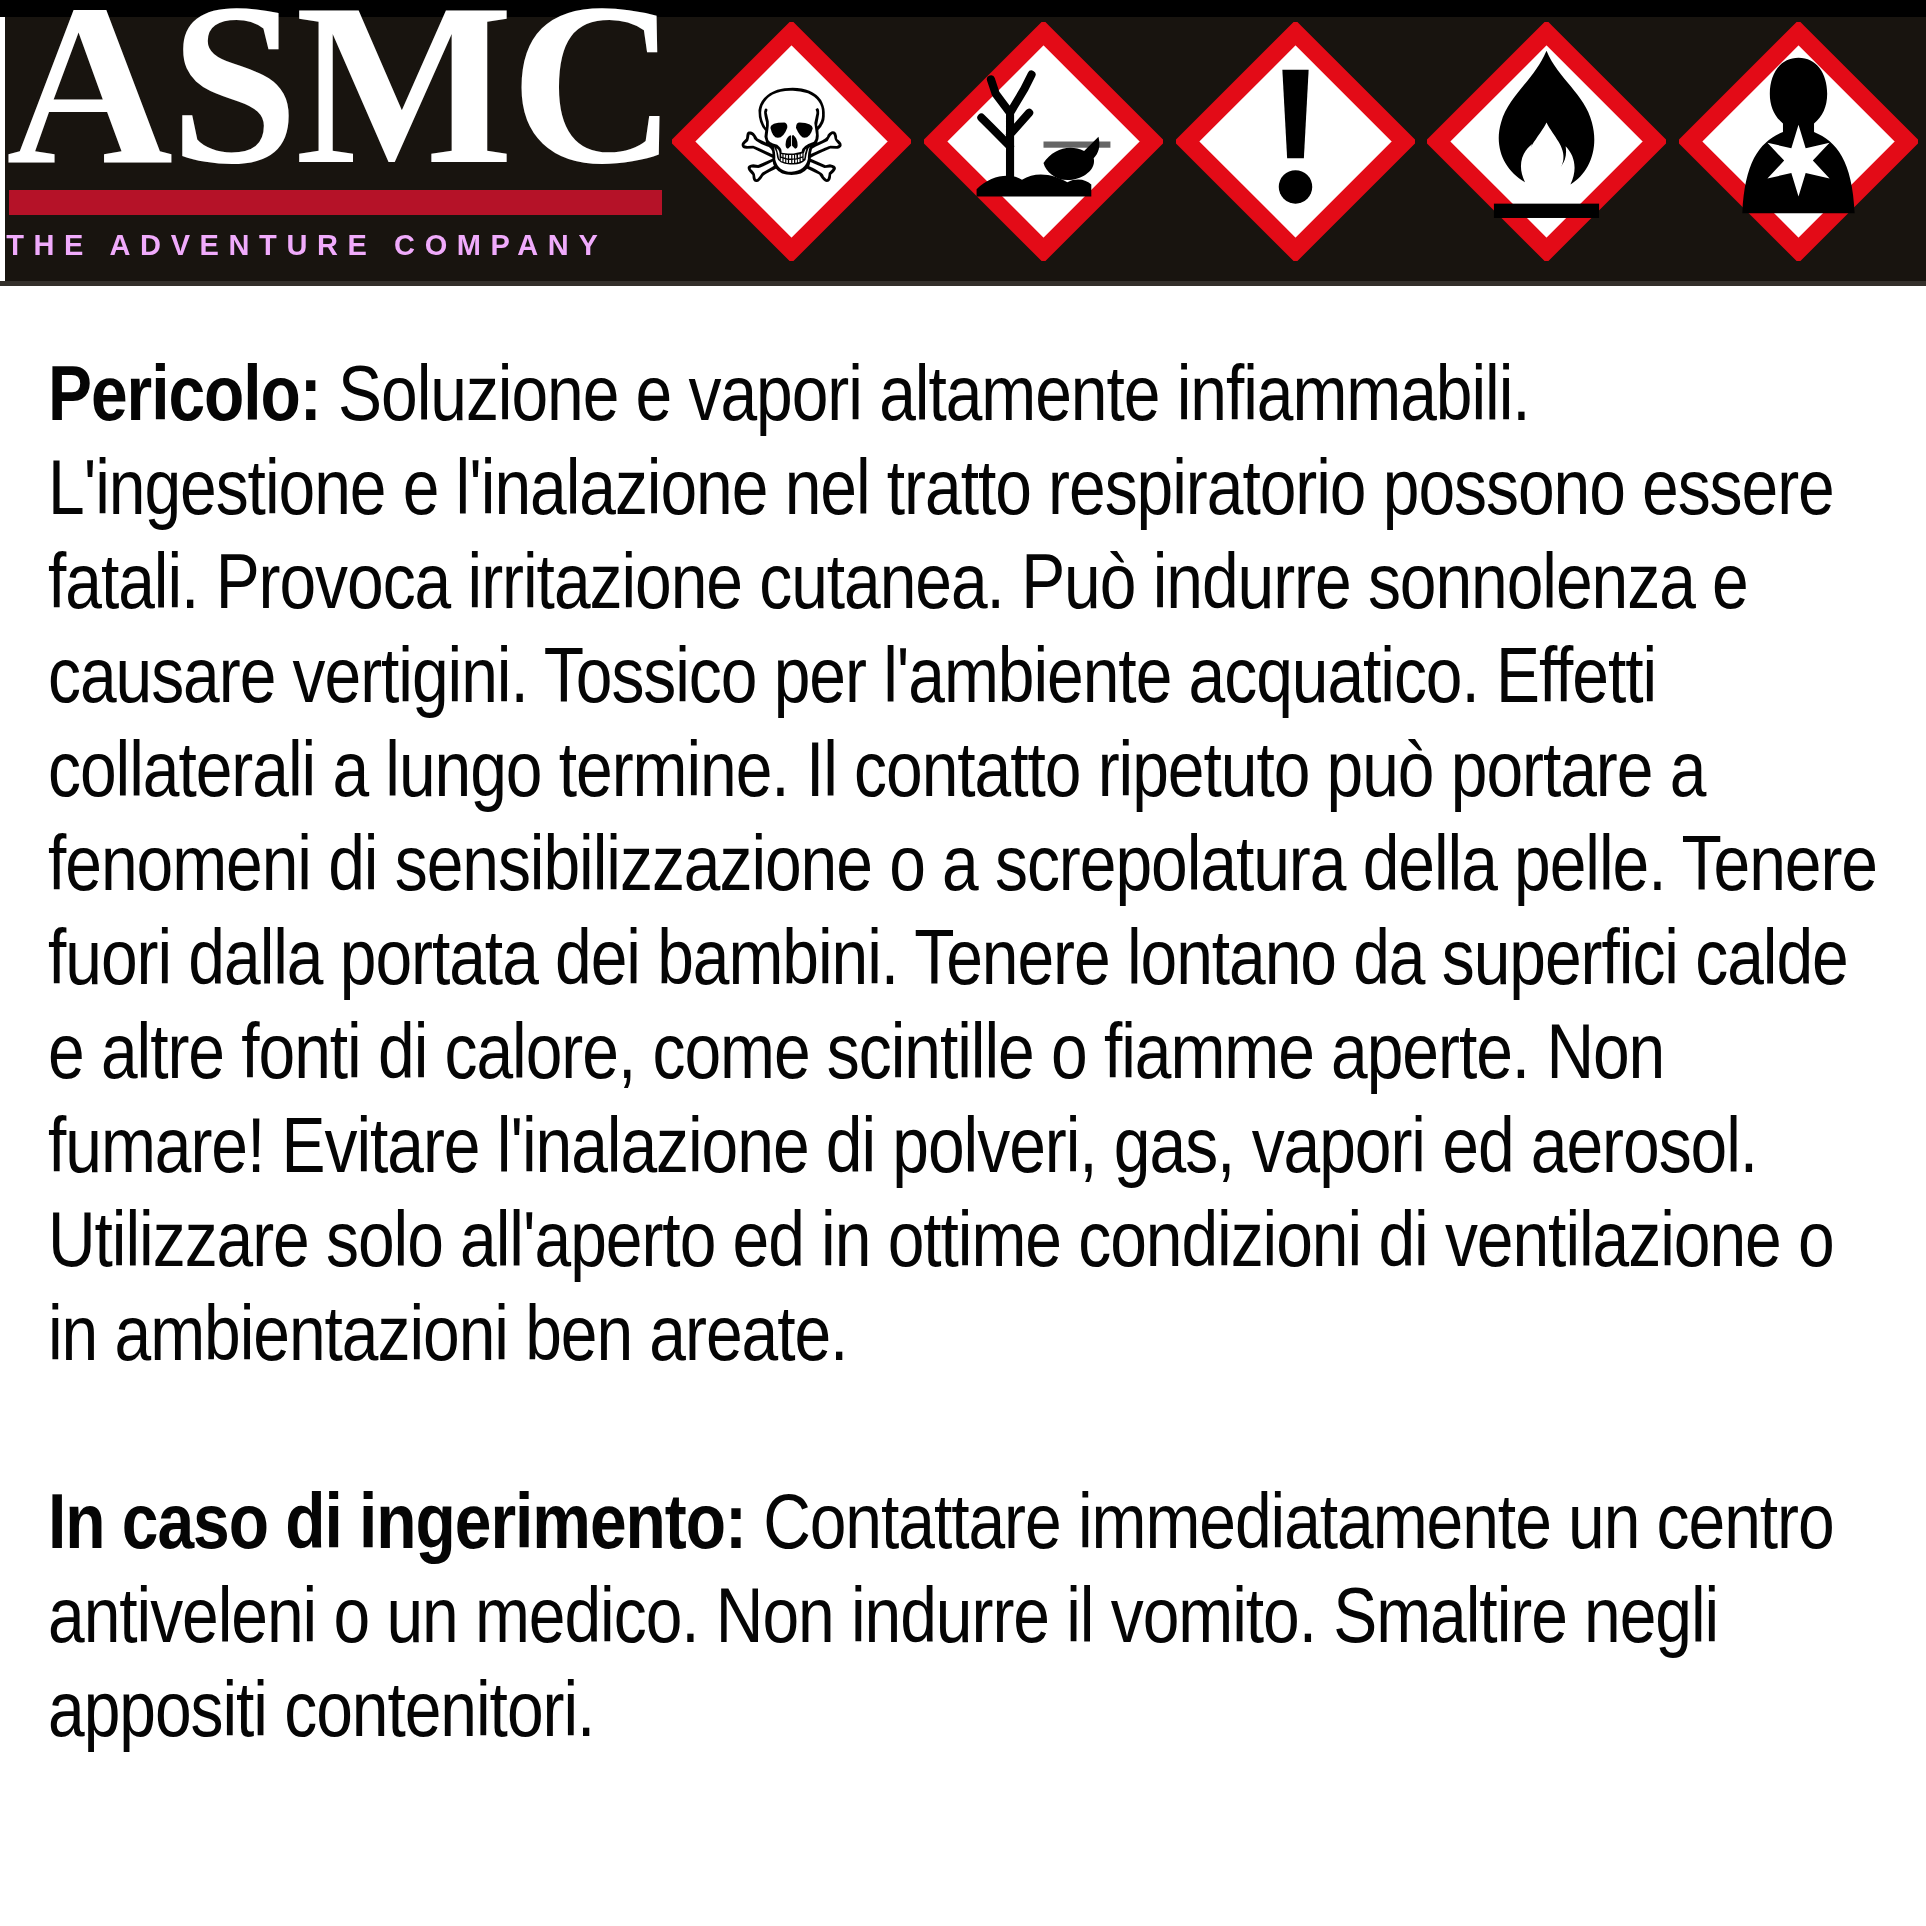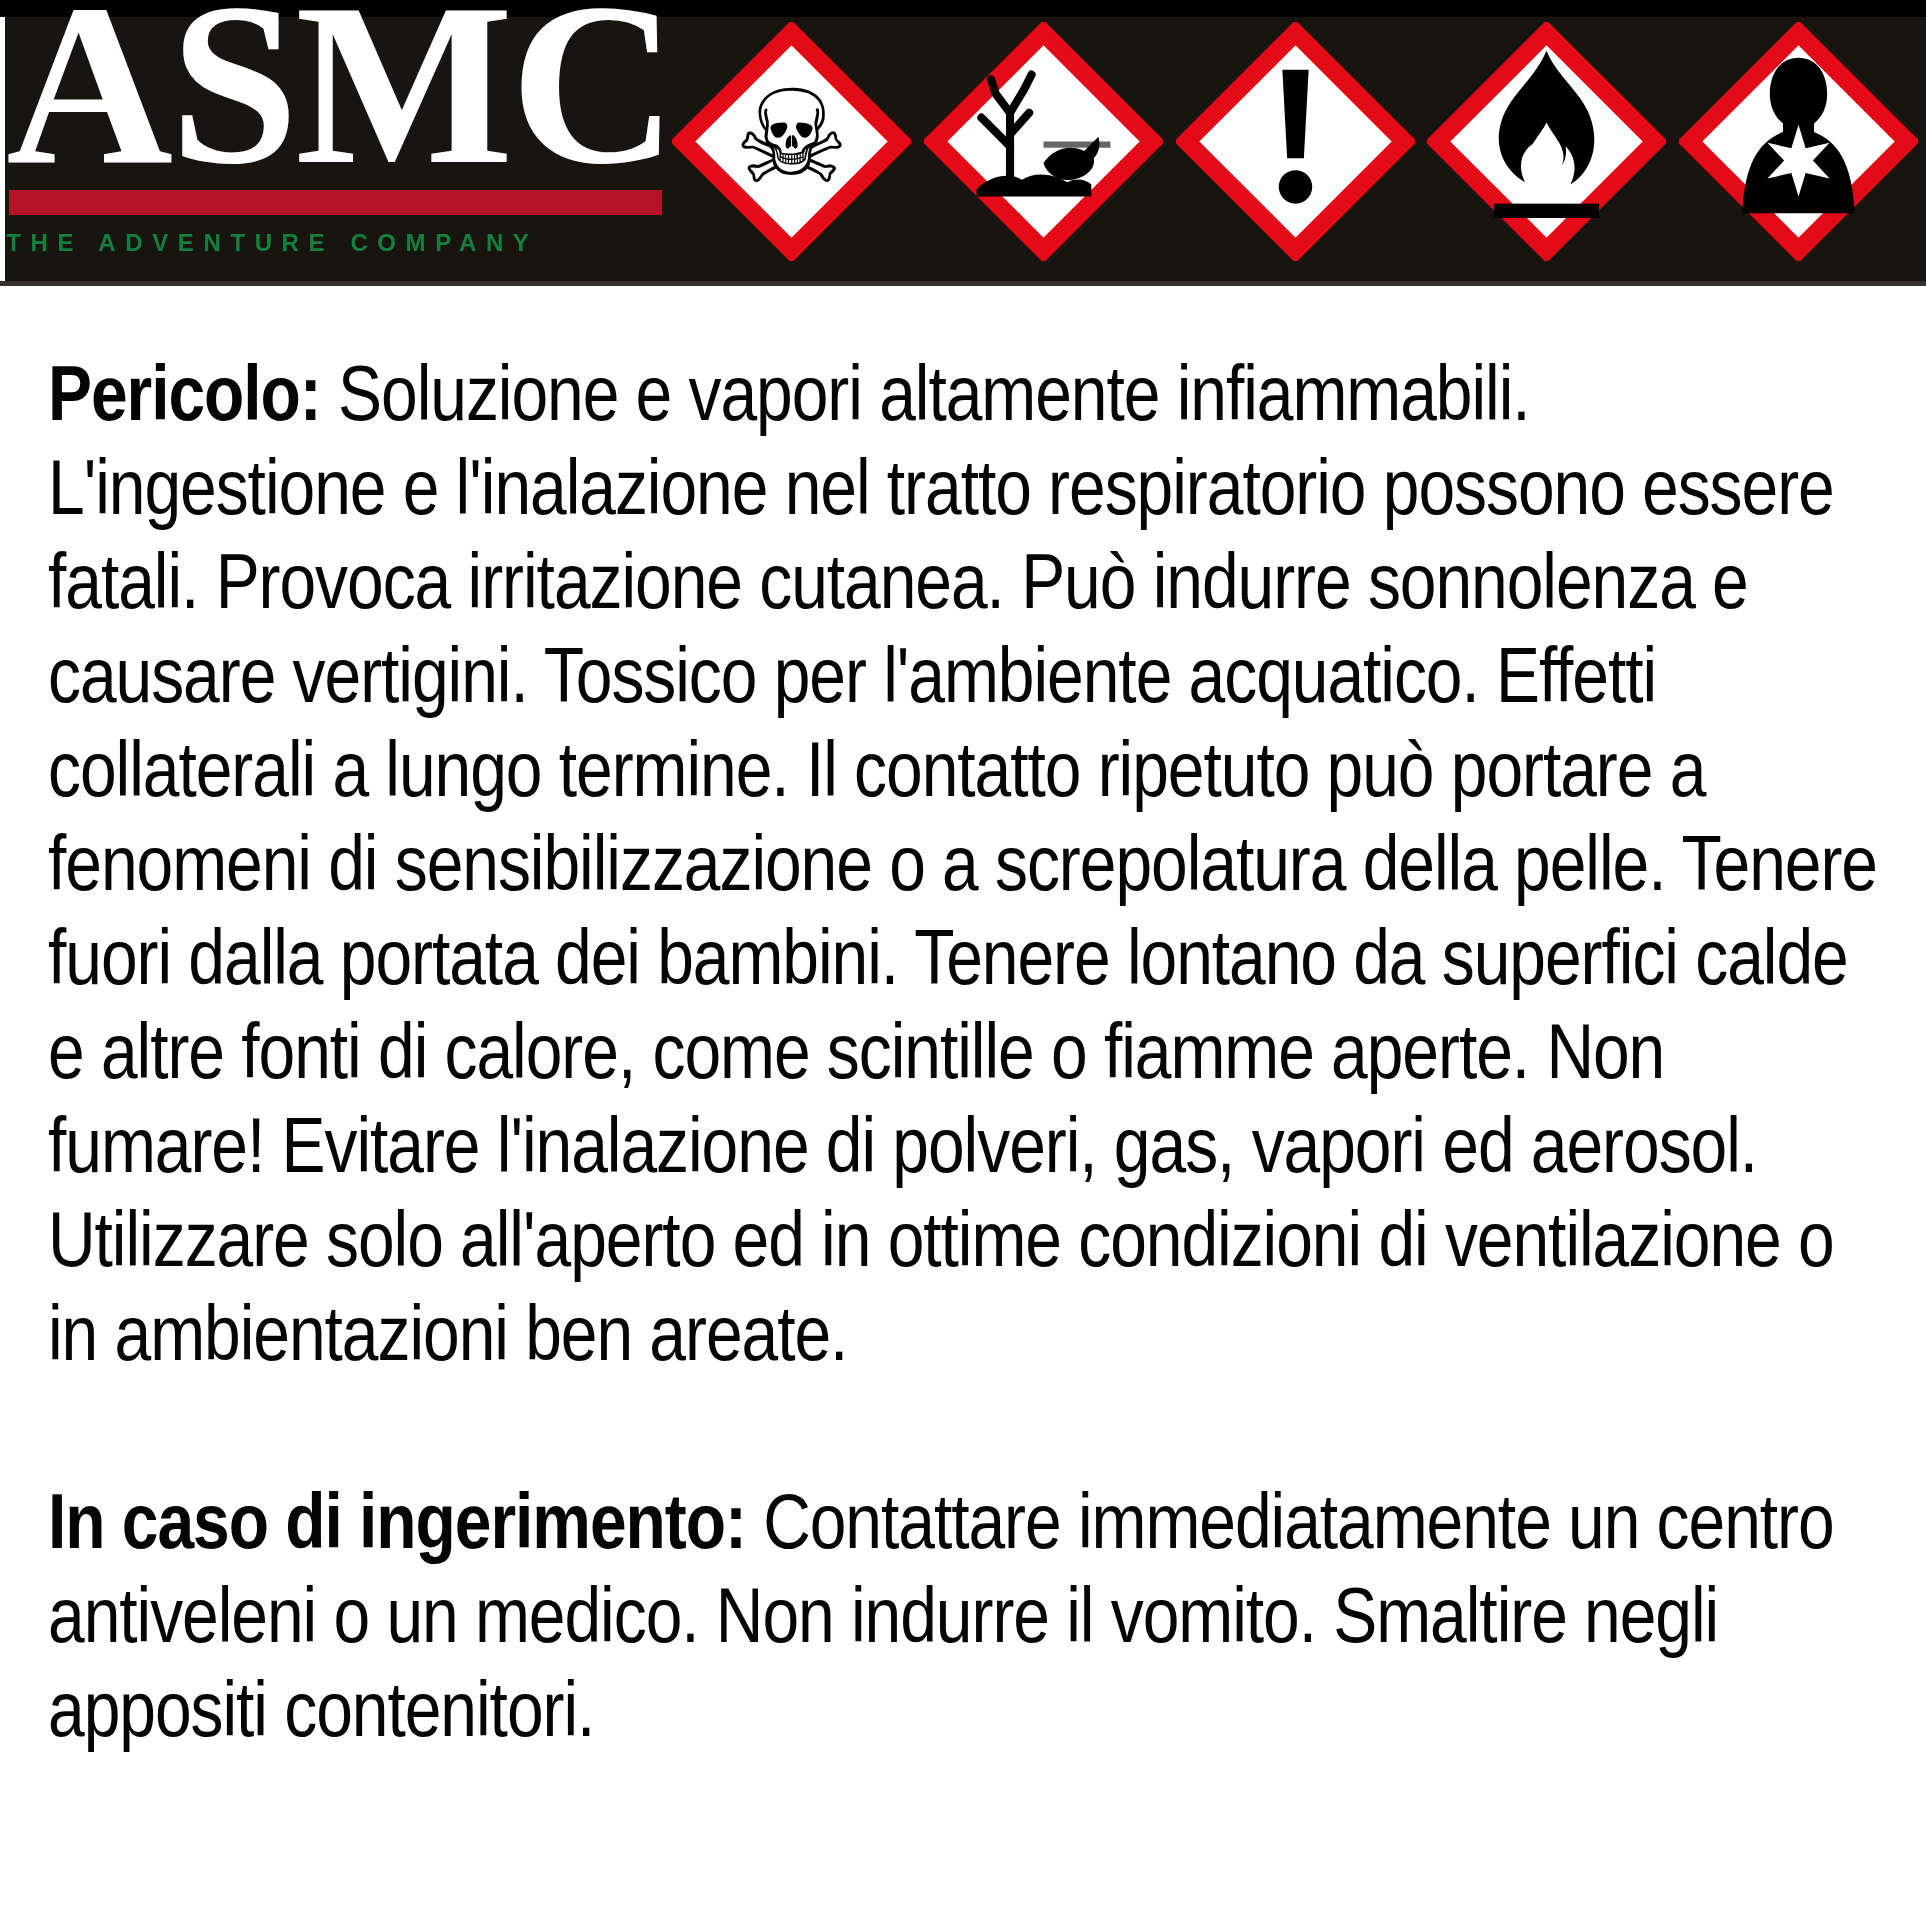--- a/index.html
+++ b/index.html
@@ -50,23 +50,23 @@
     position: absolute;
     left: 9.2px; top: 190px;
     width: 653px; height: 25px;
     background: #b51228;
   }
   .logo-tagline {
     position: absolute;
     left: 6.2px; top: 229px;
     font-family: "Liberation Sans", sans-serif;
     font-weight: 700;
-    font-size: 24px;
+    font-size: 29px;
     letter-spacing: 9.6px;
-    color: #15803d;
+    color: #f0abfc;
     white-space: nowrap;
   }
 
   
   .pictos {
     position: absolute;
     left: 672px; right: 7.7px; top: 21px;
     height: 240px;
     display: flex;
     justify-content: space-between;

